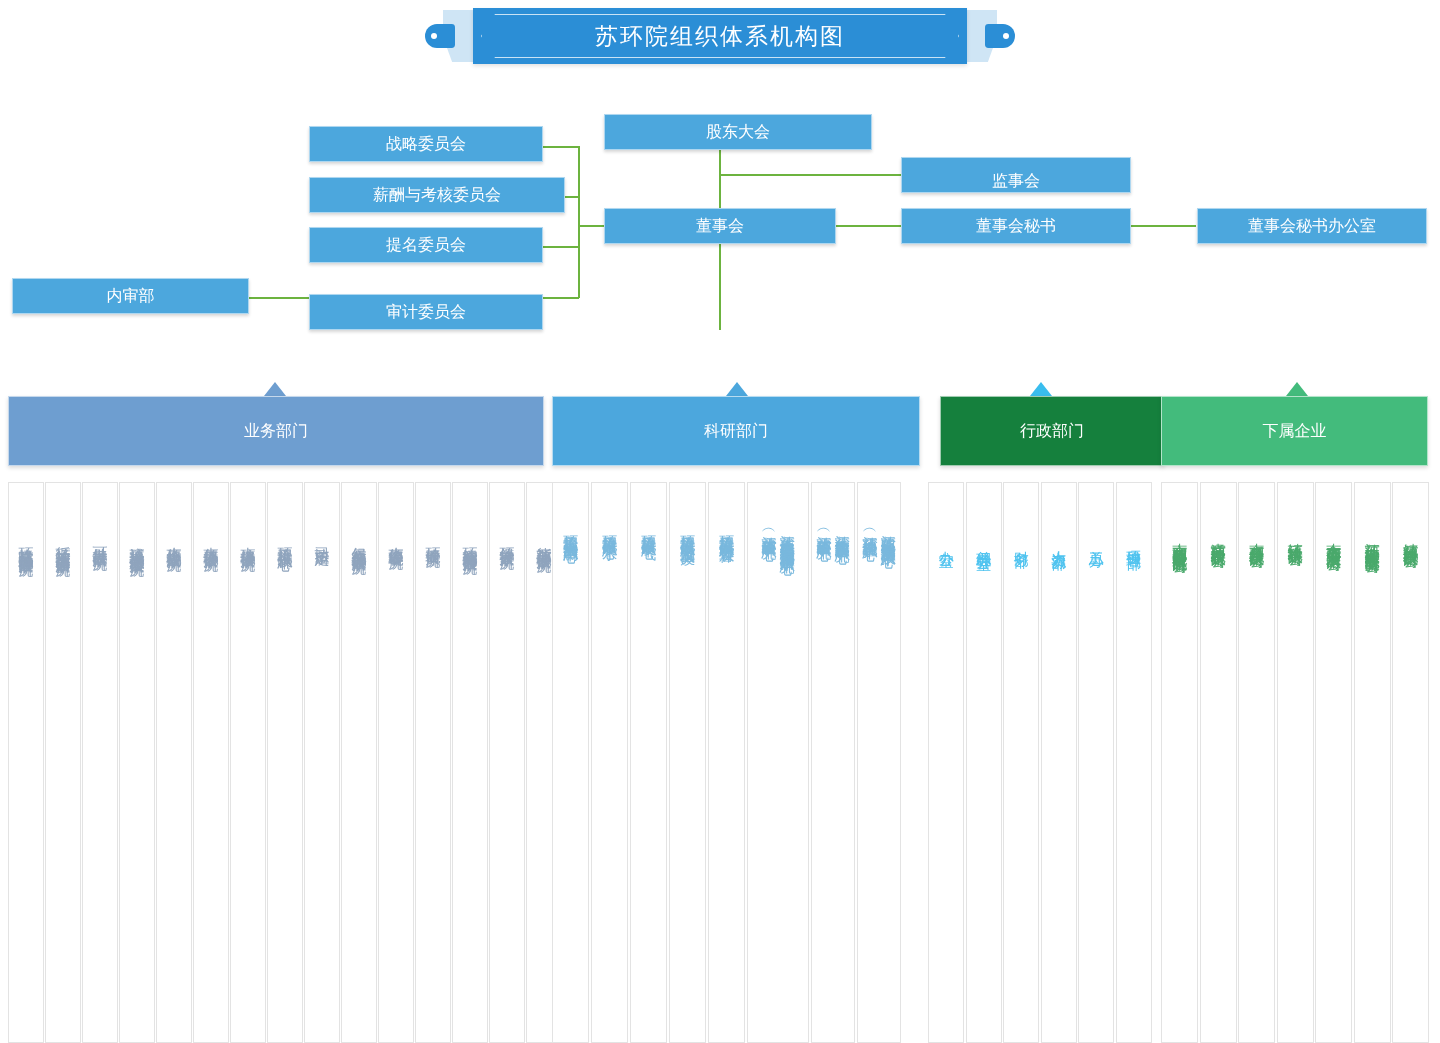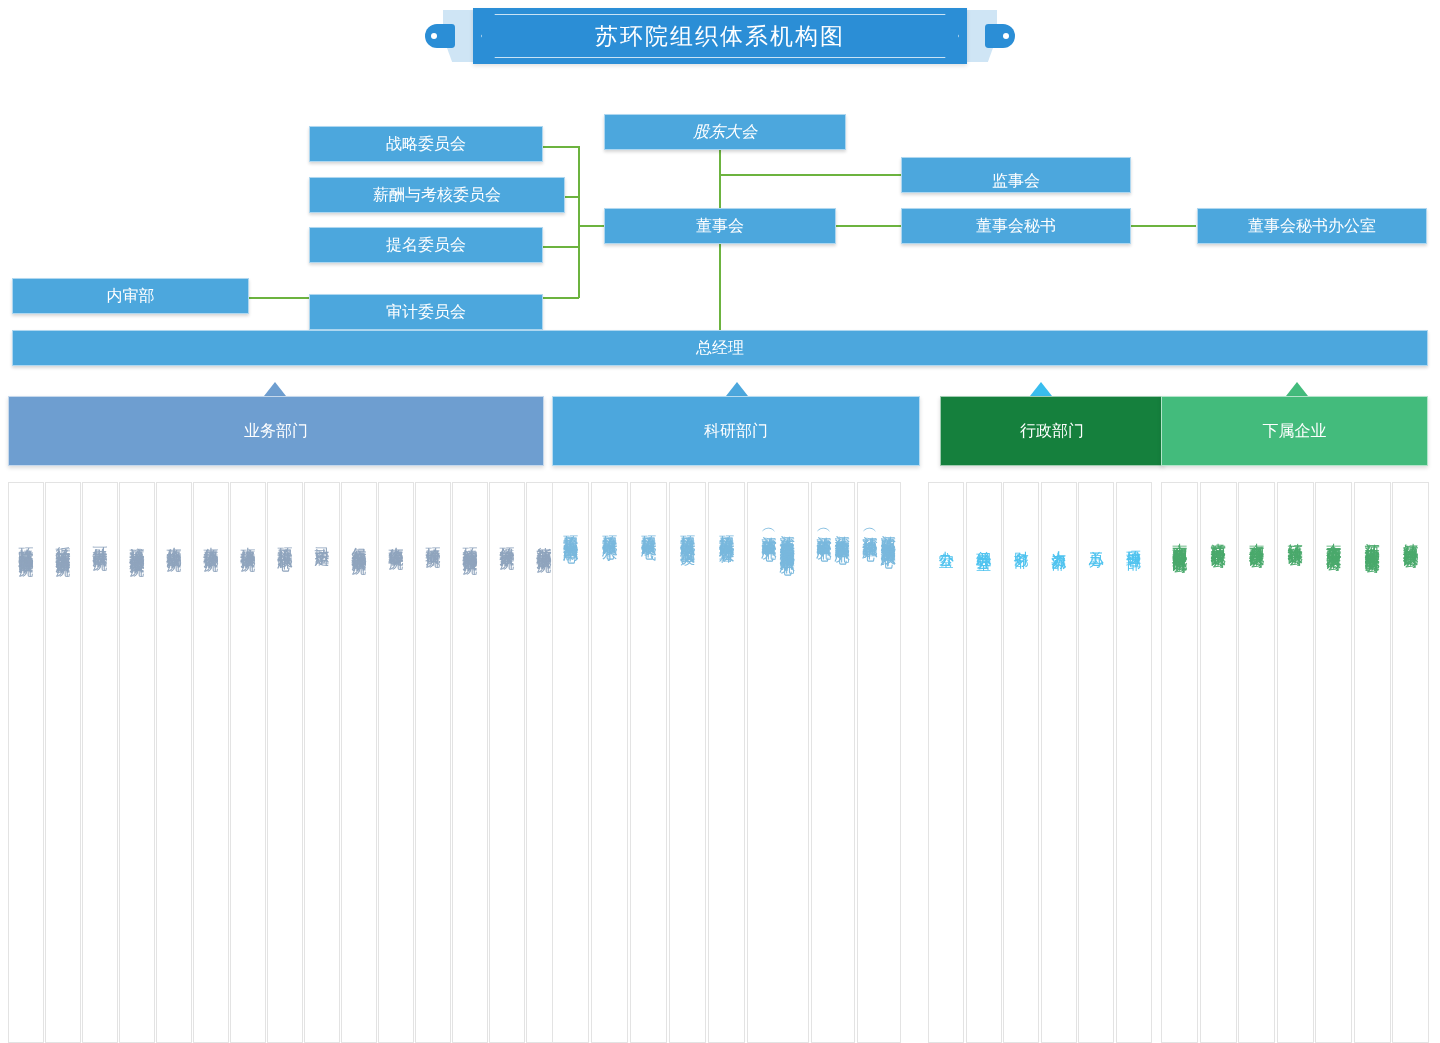--- a/index.html
+++ b/index.html
@@ -159,40 +159,37 @@
     <span>提名委员会</span>
   </div>
   <div class="box" style="left:309px; top:278px; width:234px; height:36px;margin-top:16px;">
     <span>审计委员会</span>
   </div>
 
   <div class="box" style="left:12px; top:278px; width:237px; height:36px;">
     <span>内审部</span>
   </div>
 
-  <div class="box" style="left:604px; top:114px; width:242px; height:36px;font-style:italic;">
+  <div class="box" style="left:604px; top:114px; width:268px; height:36px;">
     <span>股东大会</span>
   </div>
   <div class="box" style="left:604px; top:208px; width:232px; height:36px;">
     <span>董事会</span>
   </div>
 
   <div class="box" style="left:901px; top:157px; width:230px; height:36px;align-items:flex-end;">
     <span>监事会</span>
   </div>
   <div class="box" style="left:901px; top:208px; width:230px; height:36px;">
     <span>董事会秘书</span>
   </div>
   <div class="box" style="left:1197px; top:208px; width:230px; height:36px;">
     <span>董事会秘书办公室</span>
   </div>
 
-  <div class="box" style="left:12px; top:330px; width:1416px; height:36px;">
-    <span>总经理</span>
-  </div>
 
   <div class="arrow" style="left:264px; top:382px; border-bottom:14px solid #6e9ed0;"></div>
   <div class="divhead" style="left:8px; top:396px; width:536px; height:70px; background:#6e9ed0;">
     <span>业务部门</span>
   </div>
 
   <div class="arrow" style="left:726px; top:382px; border-bottom:14px solid #4ca7dd;"></div>
   <div class="divhead" style="left:552px; top:396px; width:368px; height:70px; background:#4ca7dd;">
     <span>科研部门</span>
   </div>

